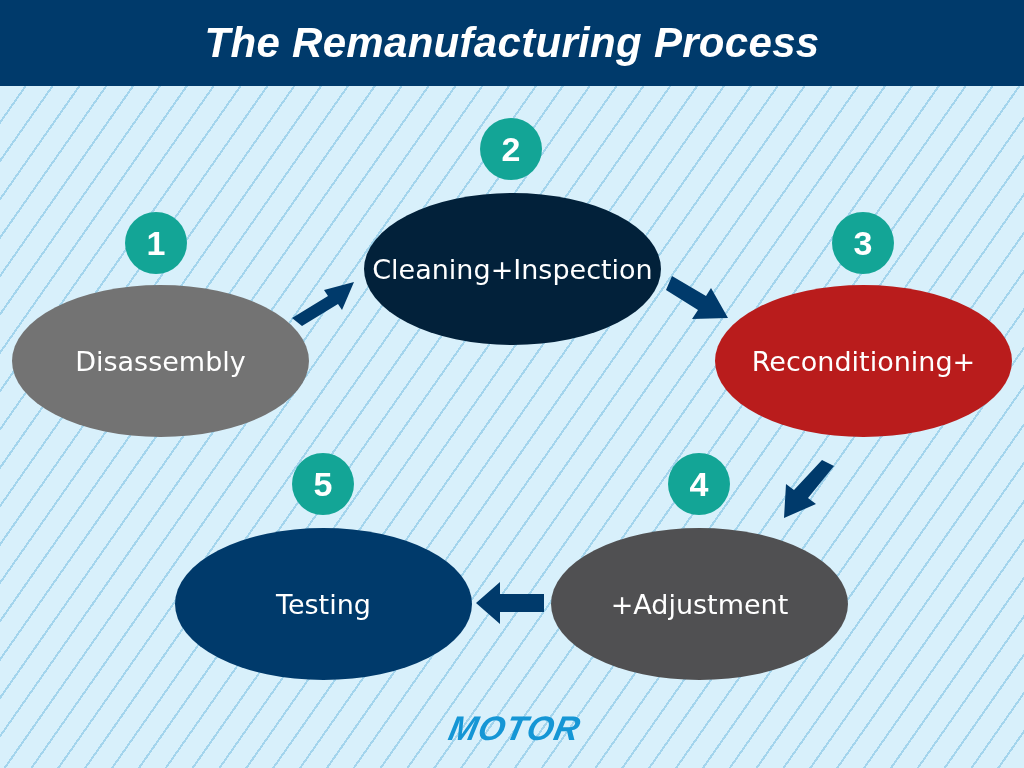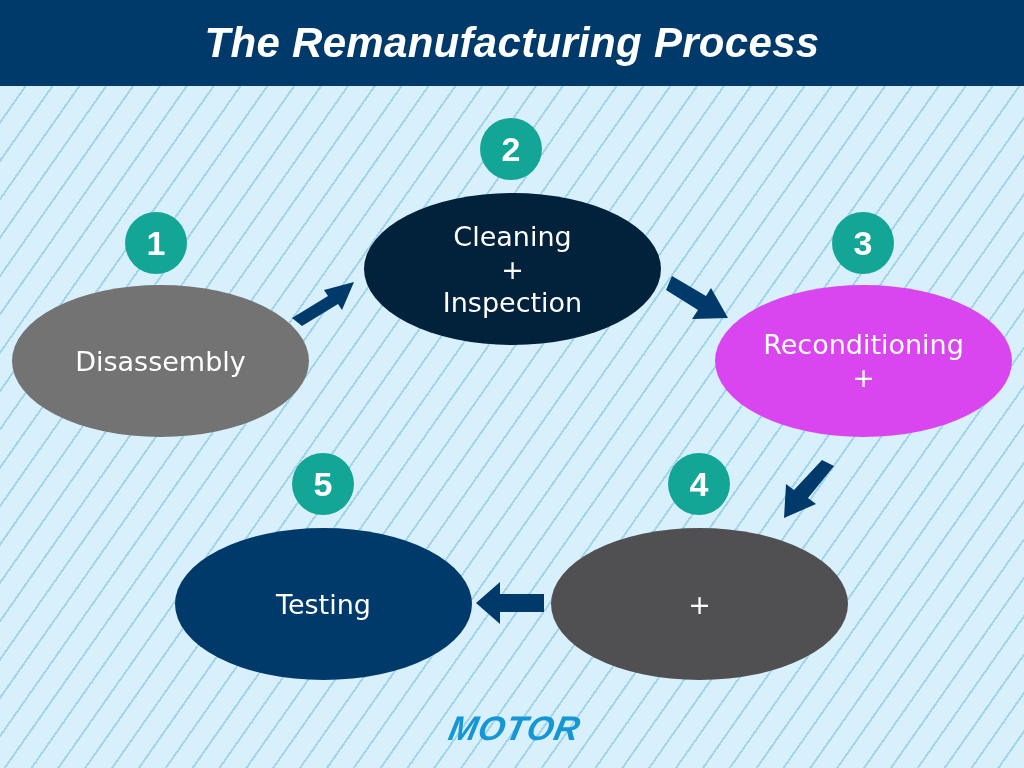--- a/index.html
+++ b/index.html
@@ -12,21 +12,21 @@
   .header {
     position: absolute; left: 0; top: 0; width: 1024px; height: 86px;
     background: #003a6b; display: flex; align-items: center; justify-content: center; font-style: italic;
   }
   .header-title {
     color: #ffffff; font-family: "Liberation Sans", sans-serif; font-weight: bold;
     font-size: 42px; letter-spacing: 0.3px;
   }
   .step {
     position: absolute; border-radius: 50%;
-    display: flex; flex-direction: column; align-items: center; justify-content: center;
+    display: flex; flex-direction: row; align-items: center; justify-content: center;
     color: #ffffff; font-family: "DejaVu Sans", sans-serif; font-size: 27px; line-height: 33px; text-align: center;
   }
   .step span { display: block; }
   .badge {
     position: absolute; width: 62px; height: 62px; border-radius: 50%;
     background: #13a596; color: #ffffff; display: flex; align-items: center; justify-content: center;
     font-family: "Liberation Sans", sans-serif; font-weight: bold; font-size: 34px;
   }
   .arrow { position: absolute; }
   .logo {
@@ -55,30 +55,31 @@
 </div>
 <div class="step" style="left: 364px; top: 193px; width: 297px; height: 152px; background: rgb(2, 33, 58);">
   <span>Cleaning</span>
   <span>+</span>
   <span>Inspection</span>
 </div>
 
 <div class="badge" style="left:832px; top:212px;">
   <span>3</span>
 </div>
-<div class="step" style="left: 715px; top: 285px; width: 297px; height: 152px; background: #d946ef;">
+<div class="step" style="left: 715px; top: 285px; width: 297px; height: 152px; background: #b91c1c;">
   <span>Reconditioning</span>
   <span>+</span>
 </div>
 
 <div class="badge" style="left:668px; top:453px;">
   <span>4</span>
 </div>
 <div class="step" style="left: 551px; top: 528px; width: 297px; height: 152px; background: rgb(80, 80, 82);">
   <span>+</span>
+  <span>Adjustment</span>
 </div>
 
 <div class="badge" style="left:292px; top:453px;">
   <span>5</span>
 </div>
 <div class="step" style="left: 175px; top: 528px; width: 297px; height: 152px; background: rgb(0, 58, 107);">
   <span>Testing</span>
 </div>
 
 <svg class="arrow" style="left:288px; top:274px;" width="70" height="52" viewBox="0 0 70 52">

